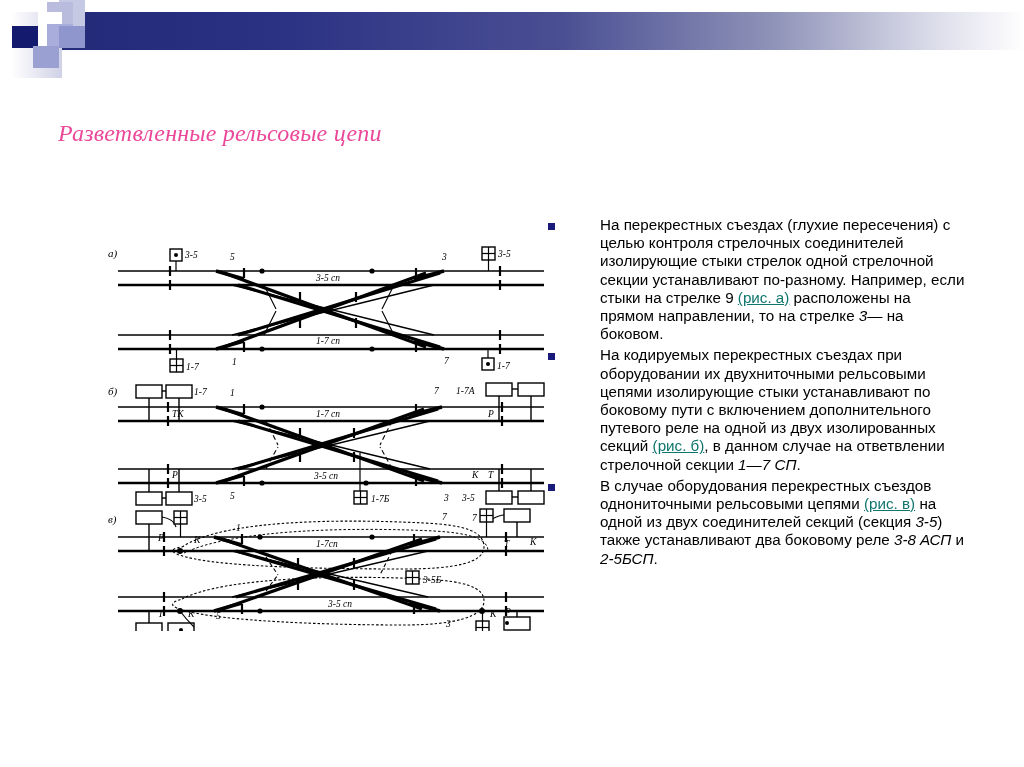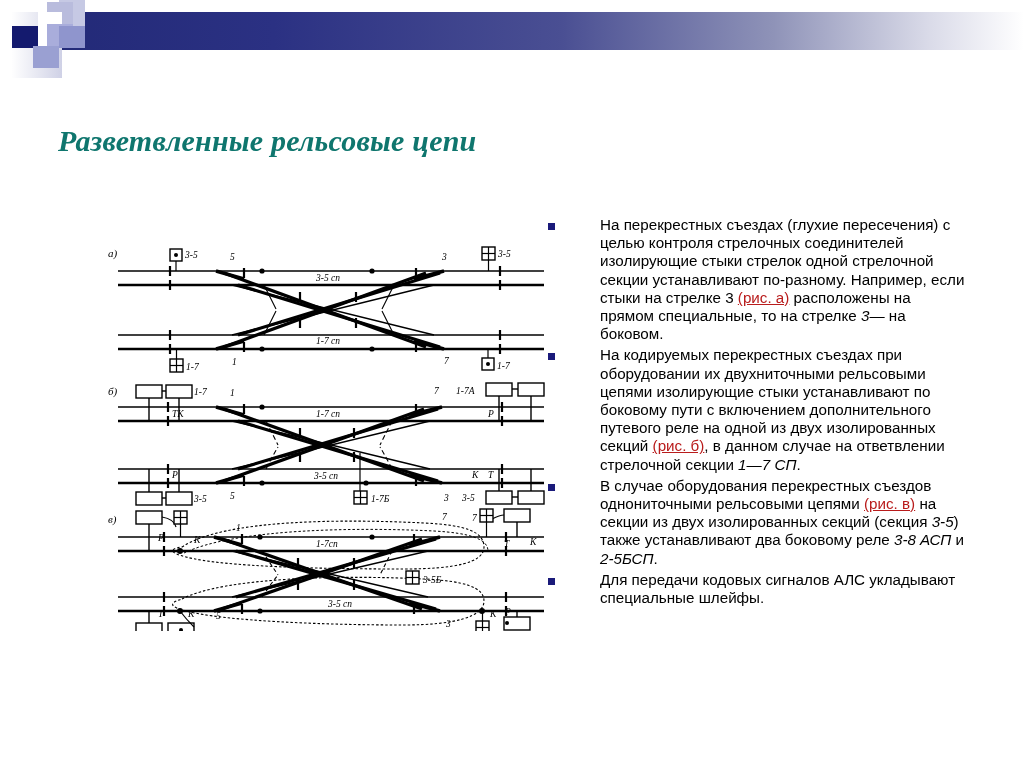--- a/index.html
+++ b/index.html
@@ -33,24 +33,24 @@
   #deco-sq-lav3   { left: 33px;  top: 46px; width: 26px; height: 22px; background: #9aa0d2; }
   #deco-sq-lav4   { left: 59px;  top: 0px;  width: 26px; height: 26px; background: #c6c9e4; }
   #deco-sq-lav5   { left: 59px;  top: 26px; width: 26px; height: 22px; background: #8f95cd; }
 
   
   #page-title {
     position: absolute;
     left: 58px; top: 104px;
     width: 700px;
     font-family: "Liberation Serif", "DejaVu Serif", serif;
-    font-weight: bold;
+    font-weight: normal;
     font-style: italic;
-    font-size: 30px;
-    color: #0f766e;
+    font-size: 24px;
+    color: #ec4899;
     letter-spacing: 0.2px;
     white-space: nowrap;
   }
 
   
   #diagram-wrap {
     position: absolute;
     left: 104px; top: 243px;
     width: 452px; height: 388px;
   }
@@ -76,21 +76,21 @@
   }
   .bullet-text {
     flex: 1 1 auto;
     padding-left: 45px;
     font-family: "Liberation Sans", sans-serif;
     font-size: 15.2px;
     line-height: 18.2px;
     color: #000000;
   }
   .bullet-text .lnk {
-    color: #b91c1c;
+    color: #0f766e;
     text-decoration: underline;
   }
   .bullet-text .ital { font-style: italic; }
 </style>
 </head>
 <body>
 
 <div id="deco-fade-left"></div>
 <div id="header-band"></div>
 <div class="deco-sq" id="deco-sq-lav4"></div>
@@ -430,27 +430,23 @@
     <text x="224" y="102">3-5 сп</text>
   </g>
 
   </g>
 </svg>
 </div>
 
 <div id="bullet-list">
   <div class="bullet-row">
     <span class="bullet-marker"></span>
-    <div class="bullet-text"><span>На перекрестных съездах (глухие пересечения) с целью контроля стрелочных соединителей изолирующие стыки стрелок одной стрелочной секции устанавливают по-разному. Например, если стыки на стрелке 3 </span><a class="lnk" href="#">(рис. а)</a><span> расположены на прямом специальные, то на стрелке </span><span class="ital">3</span><span>— на боковом.</span></div>
+    <div class="bullet-text"><span>На перекрестных съездах (глухие пересечения) с целью контроля стрелочных соединителей изолирующие стыки стрелок одной стрелочной секции устанавливают по-разному. Например, если стыки на стрелке 9 </span><a class="lnk" href="#">(рис. а)</a><span> расположены на прямом направлении, то на стрелке </span><span class="ital">3</span><span>— на боковом.</span></div>
   </div>
   <div class="bullet-row">
     <span class="bullet-marker"></span>
     <div class="bullet-text"><span>На кодируемых перекрестных съездах при оборудовании их двухниточными рельсовыми цепями изолирующие стыки устанавливают по боковому пути с включением дополнительного путевого реле на одной из двух изолированных секций </span><a class="lnk" href="#">(рис. б)</a><span>, в данном случае на ответвлении стрелочной секции </span><span class="ital">1—7 СП</span><span>.</span></div>
   </div>
   <div class="bullet-row">
     <span class="bullet-marker"></span>
-    <div class="bullet-text"><span>В случае оборудования перекрестных съездов однониточными рельсовыми цепями </span><a class="lnk" href="#">(рис. в)</a><span> на секции из двух изолированных секций (секция </span><span class="ital">3-5</span><span>) также устанавливают два боковому реле </span><span class="ital">3-8 АСП</span><span> и </span><span class="ital">2-5БСП</span><span>.</span></div>
-  </div>
-  <div class="bullet-row">
-    <span class="bullet-marker"></span>
-    <div class="bullet-text"><span>Для передачи кодовых сигналов АЛС укладывают специальные шлейфы.</span></div>
+    <div class="bullet-text"><span>В случае оборудования перекрестных съездов однониточными рельсовыми цепями </span><a class="lnk" href="#">(рис. в)</a><span> на одной из двух соединителей секций (секция </span><span class="ital">3-5</span><span>) также устанавливают два боковому реле </span><span class="ital">3-8 АСП</span><span> и </span><span class="ital">2-5БСП</span><span>.</span></div>
   </div>
 </div>
 
 </body></html>

